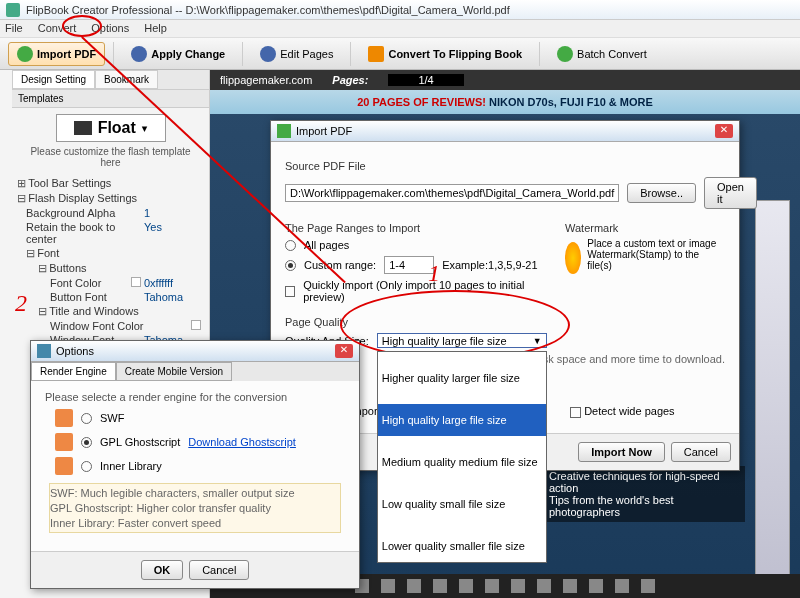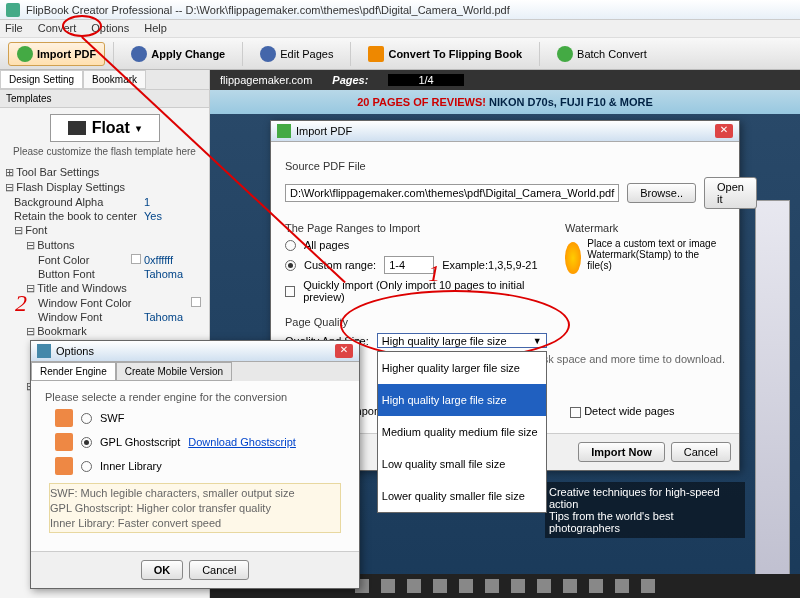--- a/index.html
+++ b/index.html
@@ -16,21 +16,21 @@
 .tb-btn { display: flex; align-items: center; gap: 4px; padding: 3px 8px; border: 1px solid transparent; border-radius: 3px; }
 .tb-btn.active { background: linear-gradient(#fff2e0, #ffe0b0); border-color: #d0a050; }
 .tb-icon { width: 16px; height: 16px; }
 .tb-icon.green { background: #4a4; border-radius: 8px; }
 .tb-icon.blue { background: #46a; border-radius: 8px; }
 .tb-icon.orange { background: #e80; border-radius: 2px; }
 .tb-btn b { font-weight: bold; }
 .tb-sep { width: 1px; height: 24px; background: #ccc; }
 
 .workspace { display: flex; height: 528px; position: relative; }
-.left-panel { width: 210px; background: #f4f4f4; border-right: 1px solid #ccc; }
+.left-panel { width: 210px; background: #f4f4f4; border-right: 1px solid #ccc; padding-left: 12px; }
 .tabs { display: flex; background: #e8e8e8; border-bottom: 1px solid #ccc; }
 .tab { padding: 3px 8px; border: 1px solid #ccc; background: #f8f8f8; font-size: 10px; }
 .tab.active { background: #fff; }
 .section-hdr { background: #e8e8e8; padding: 3px 6px; border-bottom: 1px solid #ccc; font-size: 10px; }
 .tmpl-sel { margin: 6px; }
 .tmpl-combo { display: flex; align-items: center; justify-content: center; gap: 6px; background: #fff; border: 1px solid #999; padding: 4px; width: 110px; margin: 0 auto; }
 .tmpl-combo .sq { width: 18px; height: 14px; background: #333; }
 .tmpl-combo b { font-size: 16px; }
 .tmpl-note { text-align: center; color: #555; font-size: 10px; margin: 4px; }
 
@@ -64,21 +64,21 @@
 .btn { background: linear-gradient(#fefefe, #e0e0e0); border: 1px solid #888; padding: 3px 12px; border-radius: 3px; }
 .btn.primary { font-weight: bold; }
 .group-lbl { color: #333; margin: 8px 0 4px; }
 .radio { width: 11px; height: 11px; border: 1px solid #666; border-radius: 50%; }
 .radio.on::after { content: ''; display: block; width: 5px; height: 5px; background: #333; border-radius: 50%; margin: 2px; }
 .chk { width: 11px; height: 11px; border: 1px solid #666; }
 .chk.on::after { content: '✓'; font-size: 9px; color: #060; display: block; margin-top: -2px; }
 .dropdown { border: 1px solid #46a; background: #fff; height: 15px; display: flex; align-items: center; padding: 0 4px; position: relative; }
 .dropdown .arrow { margin-left: auto; font-size: 9px; }
 .ddlist { position: absolute; top: 17px; left: -1px; right: -1px; background: #fff; border: 1px solid #666; z-index: 10; }
-.ddlist div { padding: 10px 4px; }
+.ddlist div { padding: 10px 4px; margin-top: 10px; }
 .ddlist div.sel { background: #2060c0; color: #fff; }
 
 .import-dlg { top: 120px; left: 270px; width: 470px; }
 .import-dlg .main-cols { display: flex; gap: 20px; }
 .import-dlg .lcol { flex: 1; }
 .import-dlg .rcol { width: 160px; }
 .wm-icon { width: 32px; height: 32px; background: radial-gradient(#fc0, #f80); border-radius: 50%; margin: 4px 0; }
 .dlg-foot { display: flex; justify-content: flex-end; gap: 6px; padding: 8px; background: #f0f0f0; border-top: 1px solid #ccc; }
 
 .options-dlg { top: 340px; left: 30px; width: 330px; }
@@ -235,21 +235,21 @@
   <div class="preview">
     <div class="pv-bar">
       <span>flippagemaker.com</span>
       <b>Pages:</b>
       <span class="pv-pg">1/4</span>
     </div>
     <div class="pv-banner">
       <span><span class="hl">20 PAGES OF REVIEWS! </span><span>NIKON D70s, FUJI F10 &amp; MORE</span></span>
     </div>
     <div class="mag-right"></div>
-    <div style="position:absolute; right:55px; bottom:60px; color:#fff; font-size:10px; width:200px; text-align:left; background:rgba(0,0,0,0.5); padding:4px;">
+    <div style="position:absolute; right:55px; bottom:76px; color:#fff; font-size:10px; width:200px; text-align:left; background:rgba(0,0,0,0.5); padding:4px;">
       <div>Creative techniques for high-speed action</div>
       <div>Tips from the world's best photographers</div>
     </div>
     <div class="pv-bottom-bar">
       <div></div>
         <div></div>
       <div></div>
         <div></div>
       <div></div>
         <div></div>

